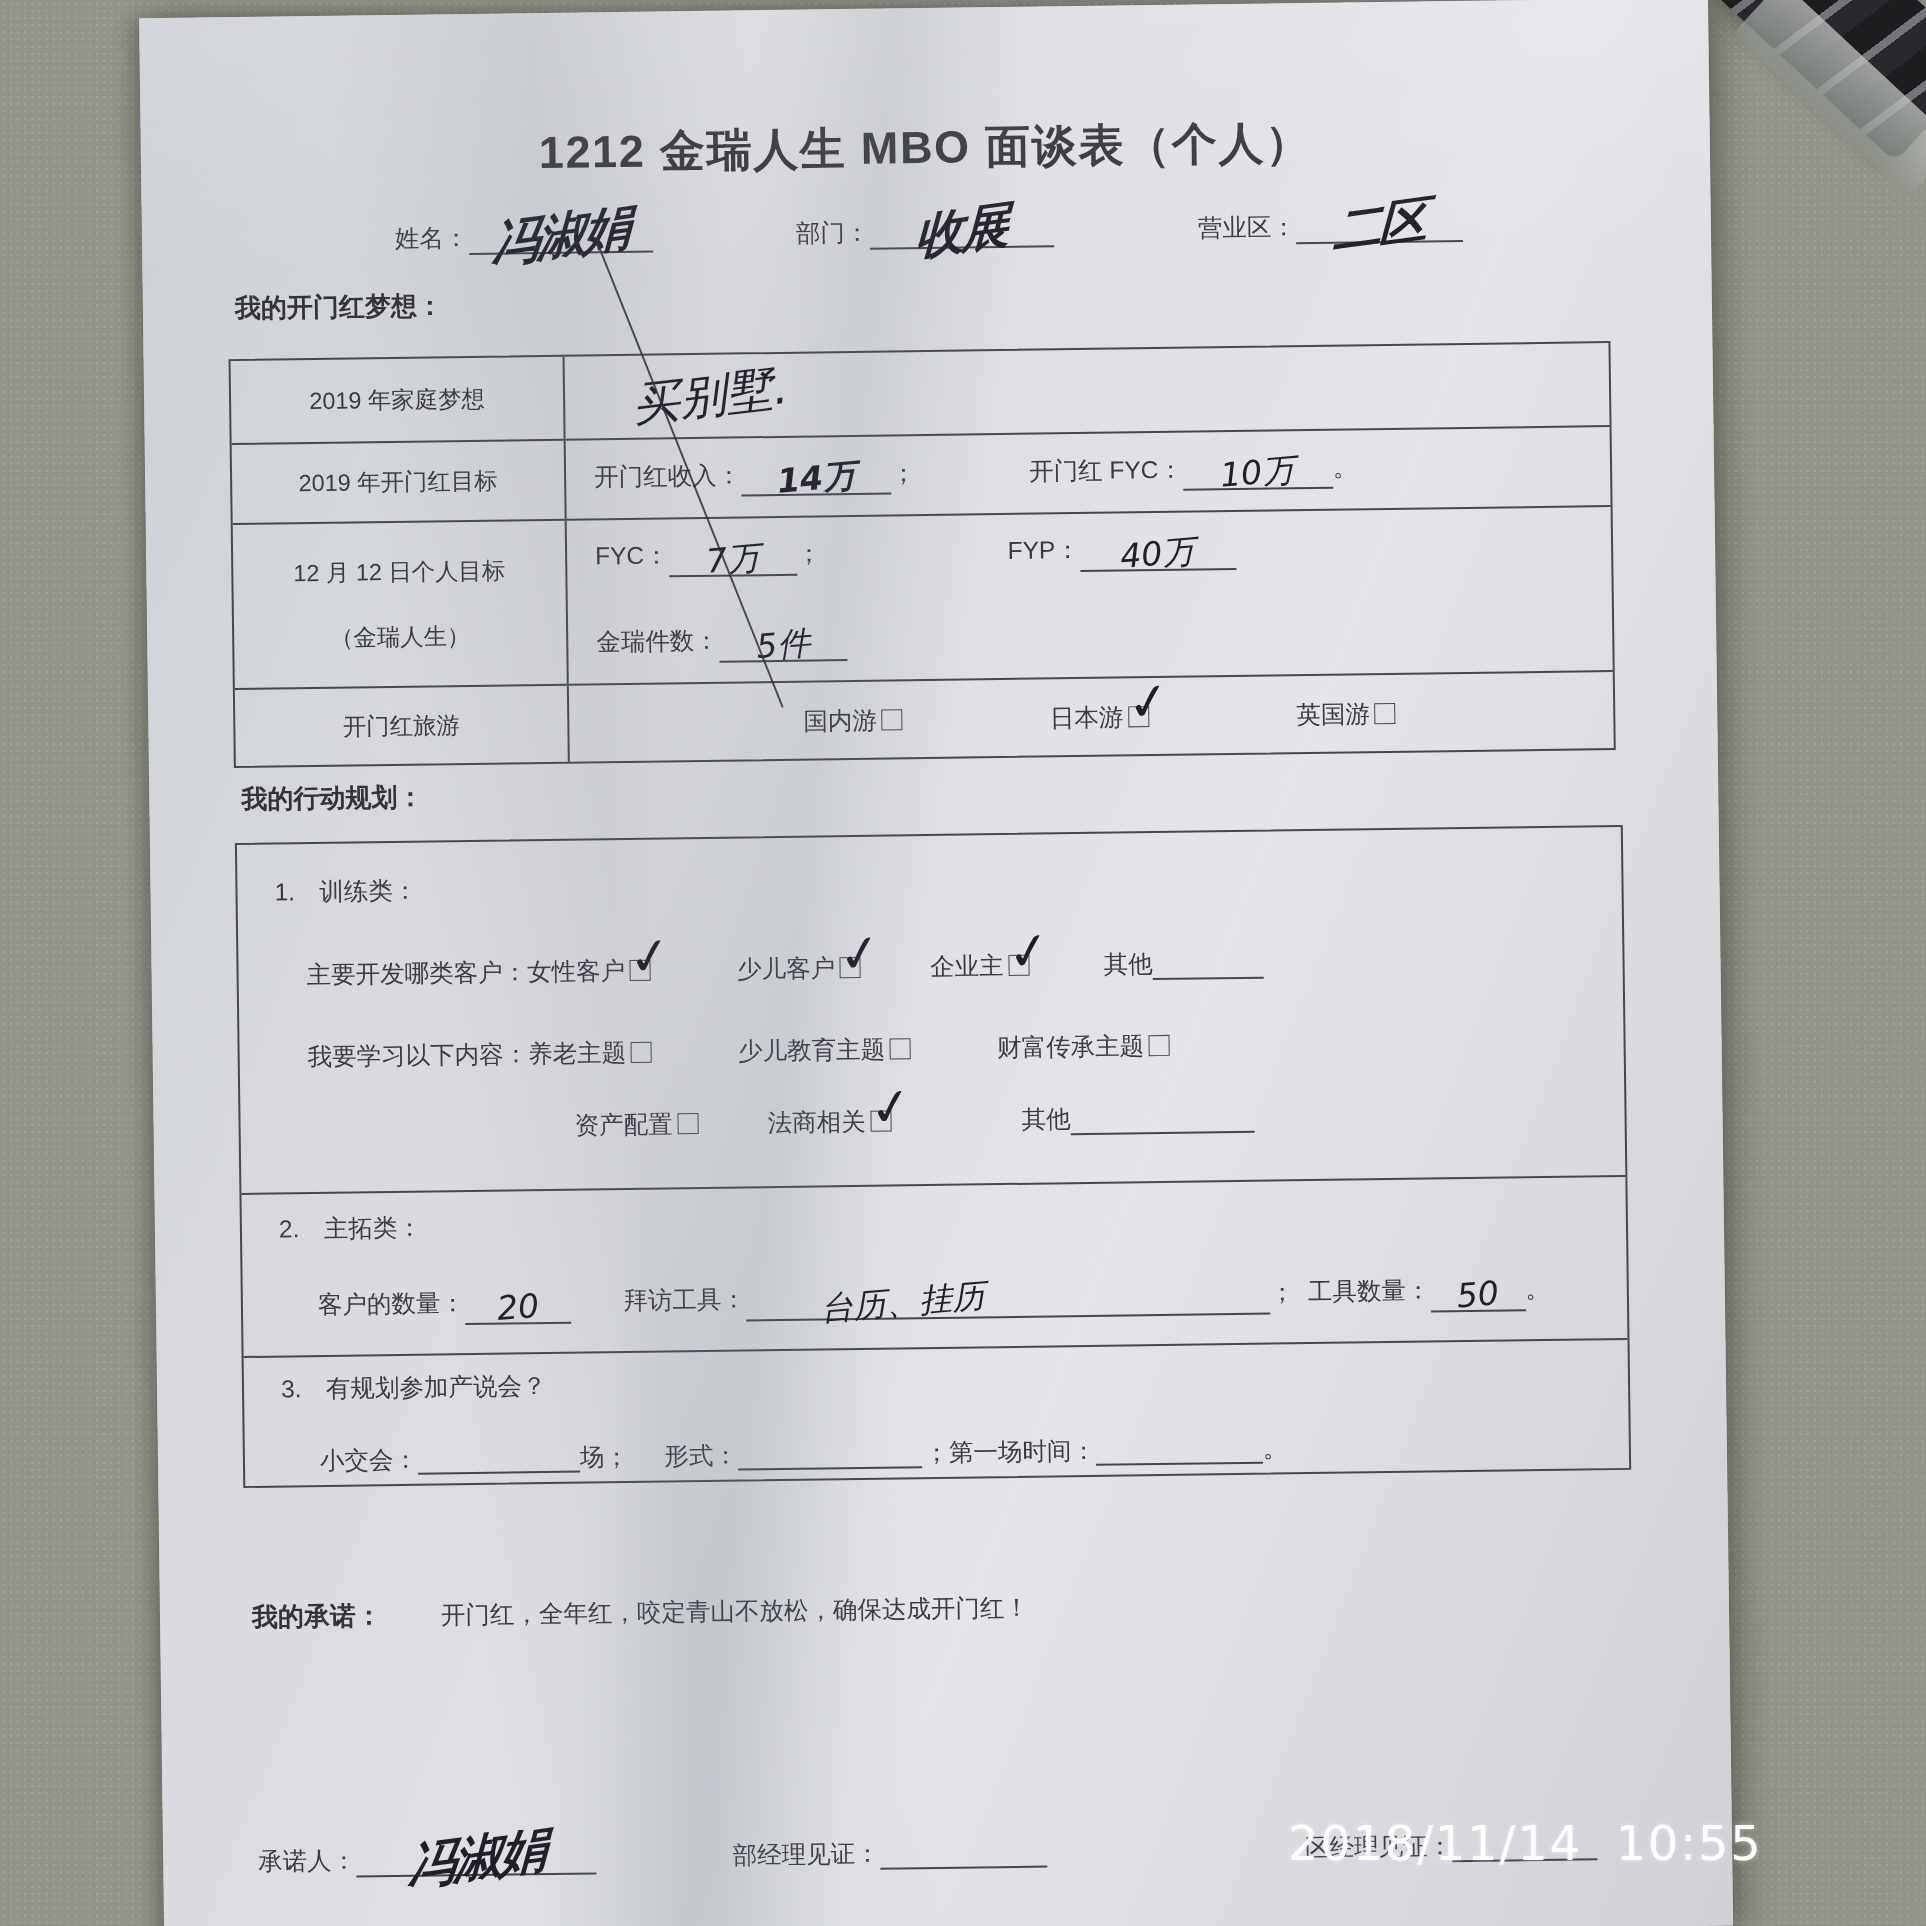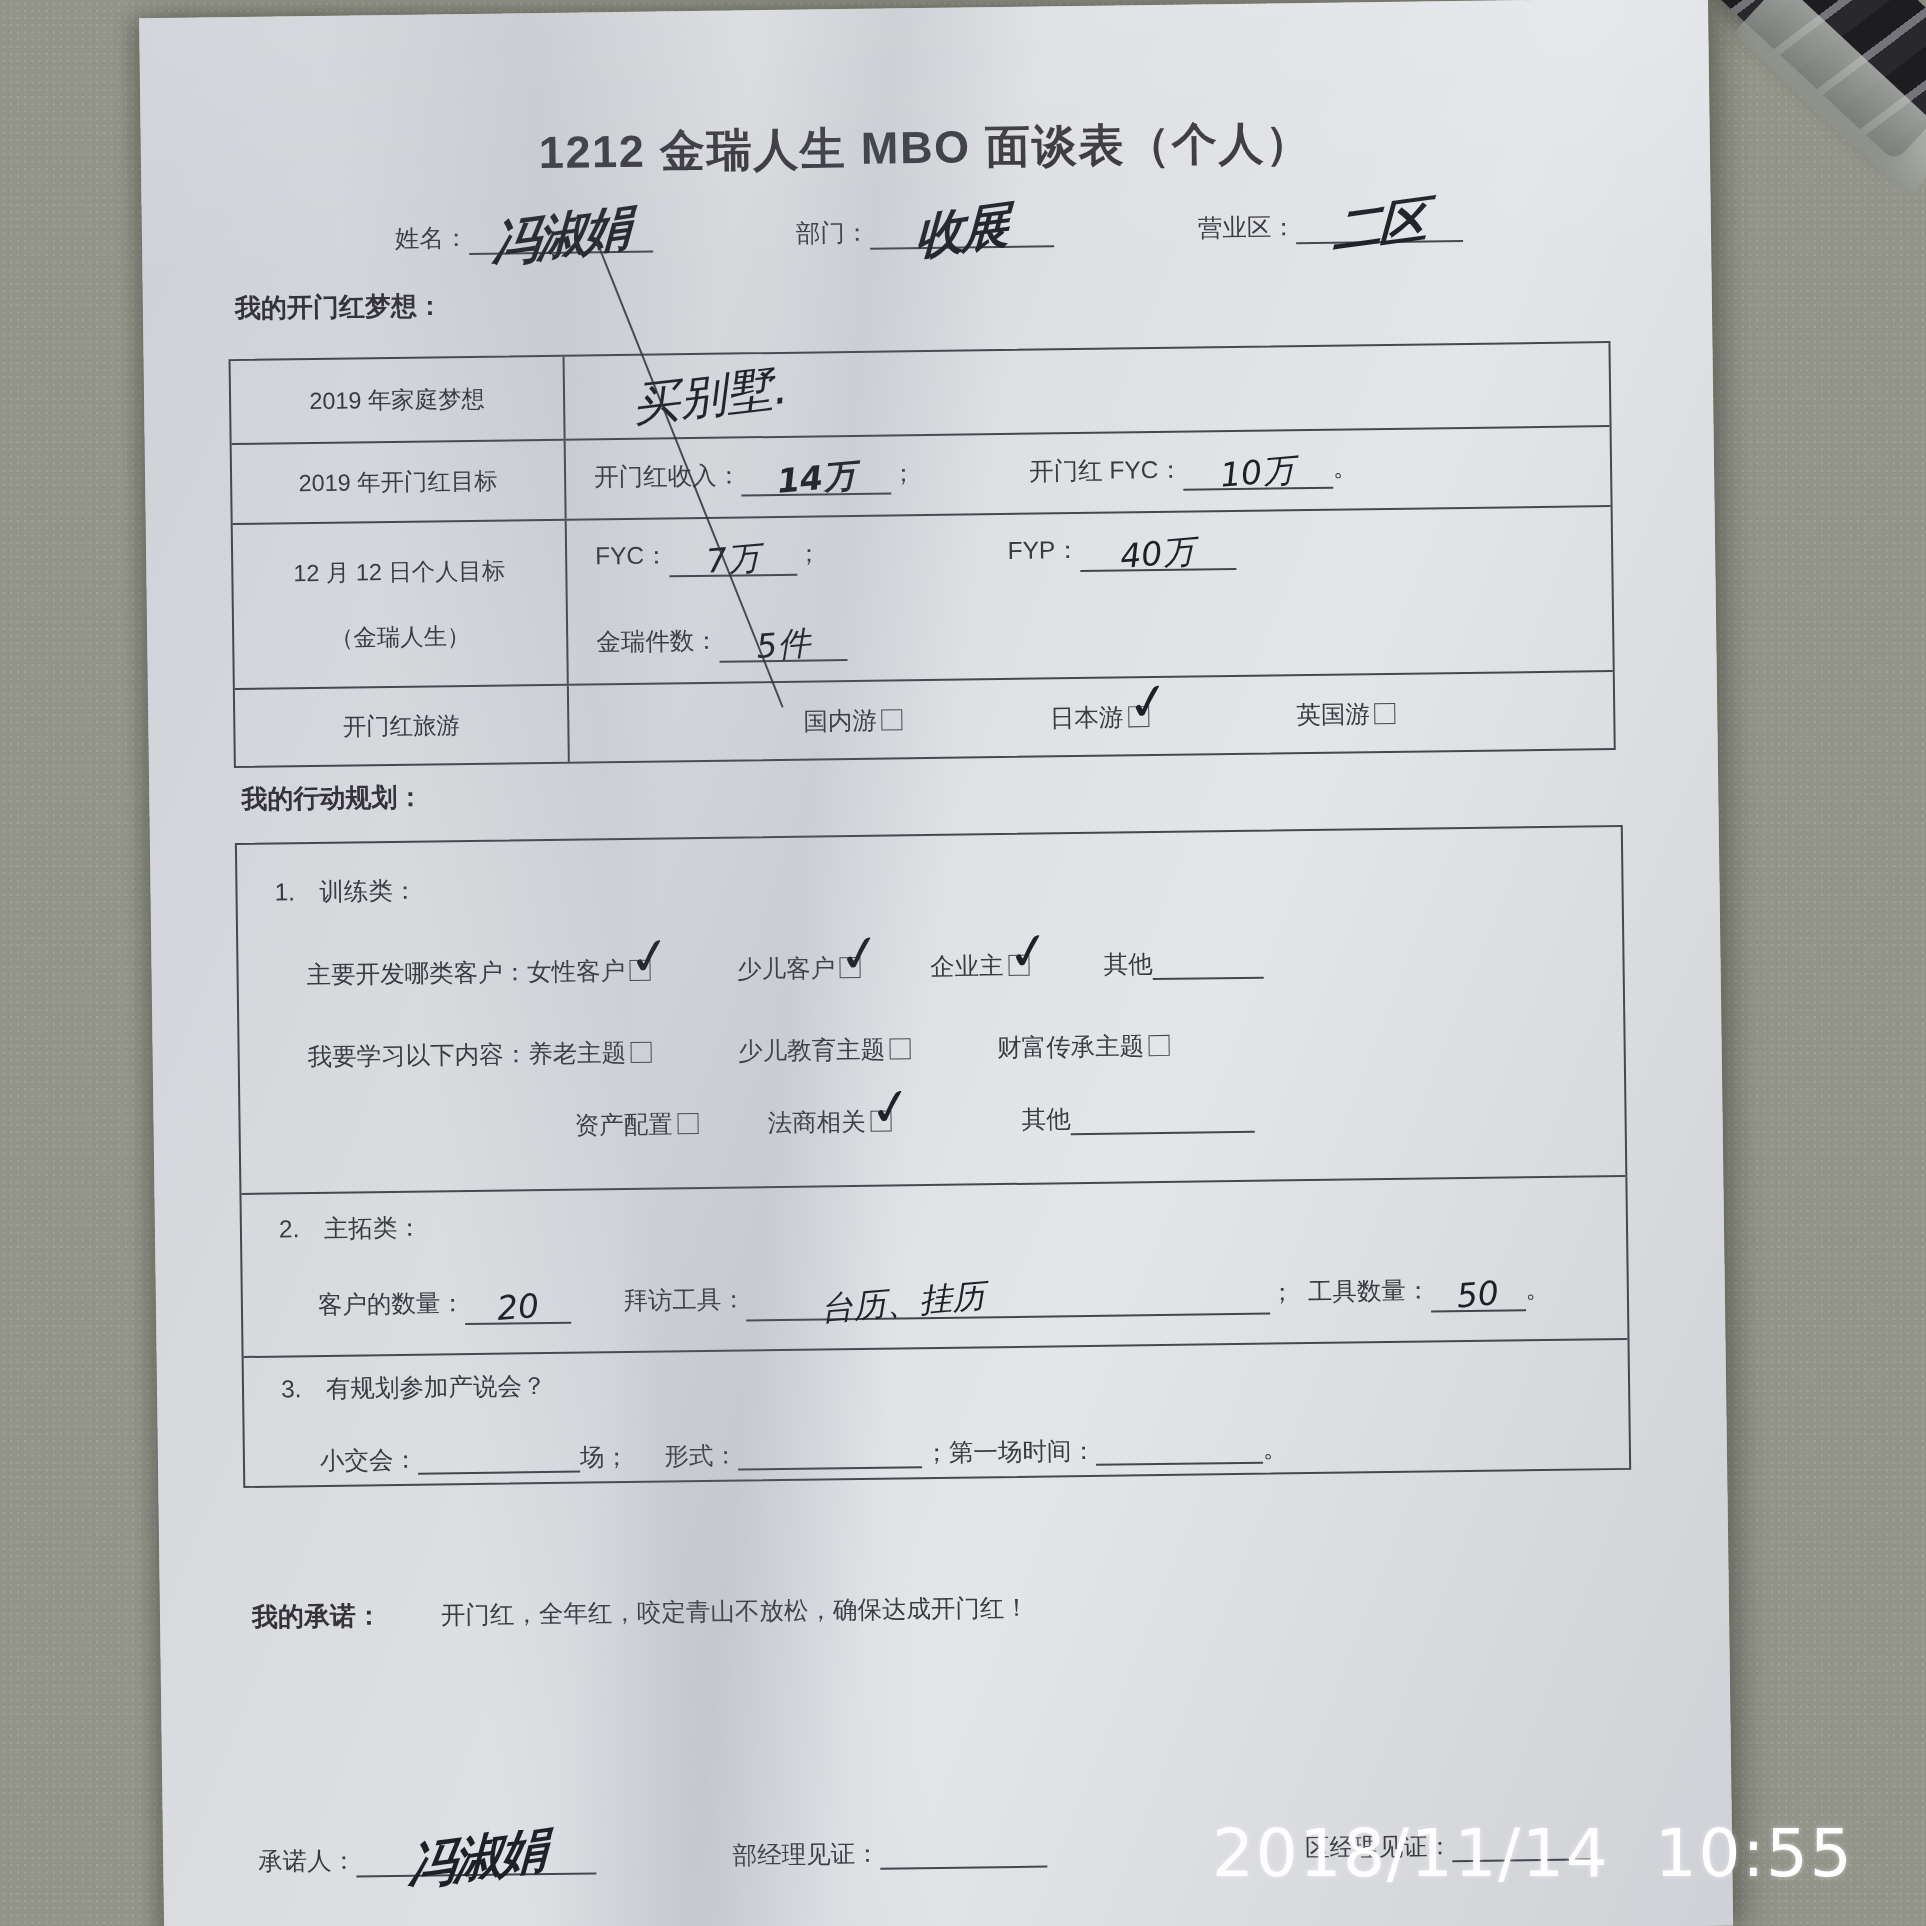--- a/index.html
+++ b/index.html
@@ -94,22 +94,22 @@
   .promise .pl{font-size:26px;font-weight:700;color:#333339;margin-right:59px;}
   .promise .ptx{font-size:24.5px;color:#3a3a41;}
   .footer{position:absolute;left:95px;top:1828px;white-space:nowrap;}
   
   .stray{
     position:absolute;left:453px;top:227px;width:2.2px;height:504px;
     background:#2c2c34;opacity:.85;border-radius:1.7px;
     transform:rotate(-21deg);transform-origin:top center;
   }
   .timestamp{
-    position:absolute;left:1212px;top:1815px;z-index:5;
-    font-size:66px;color:#ffffff;letter-spacing:1.7px;white-space:pre;
+    position:absolute;left:1288px;top:1815px;z-index:5;
+    font-size:48px;color:#ffffff;letter-spacing:1.7px;white-space:pre;
     font-family:"DejaVu Sans",sans-serif;
     text-shadow:0 0 5.6px rgba(255,255,255,.45);
   }
 </style>
 </head>
 <body>
 
 <div class="stage">
 
   <div class="obj-stripes"></div>

